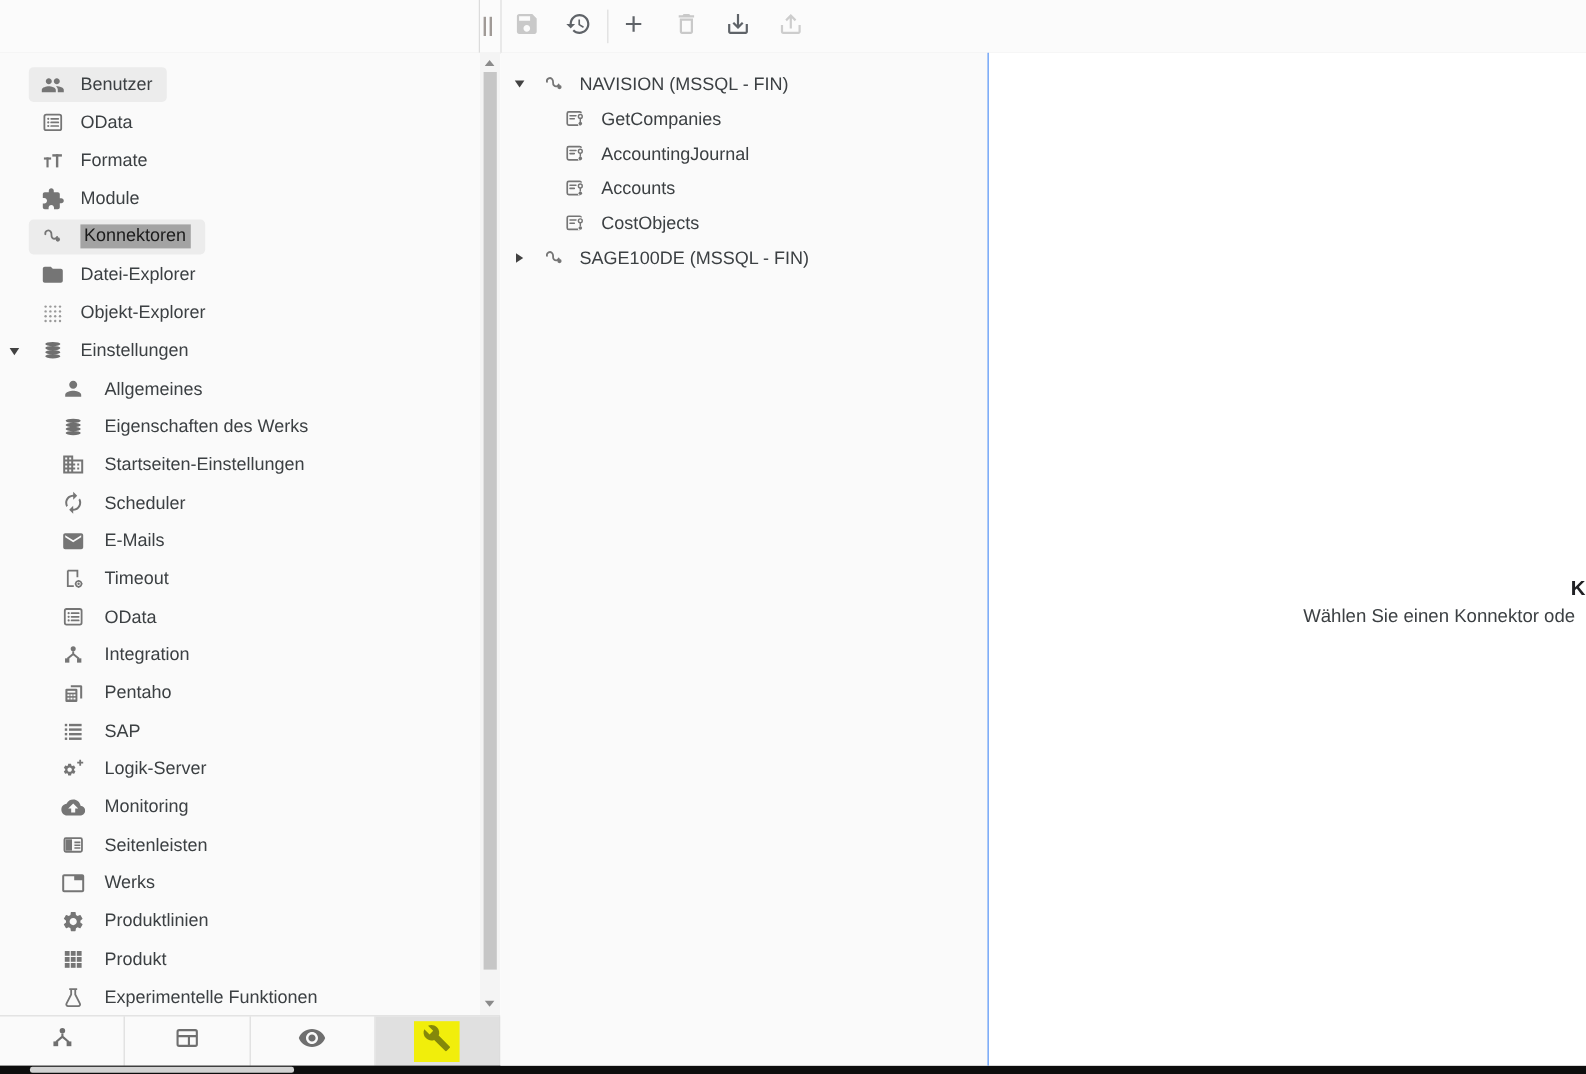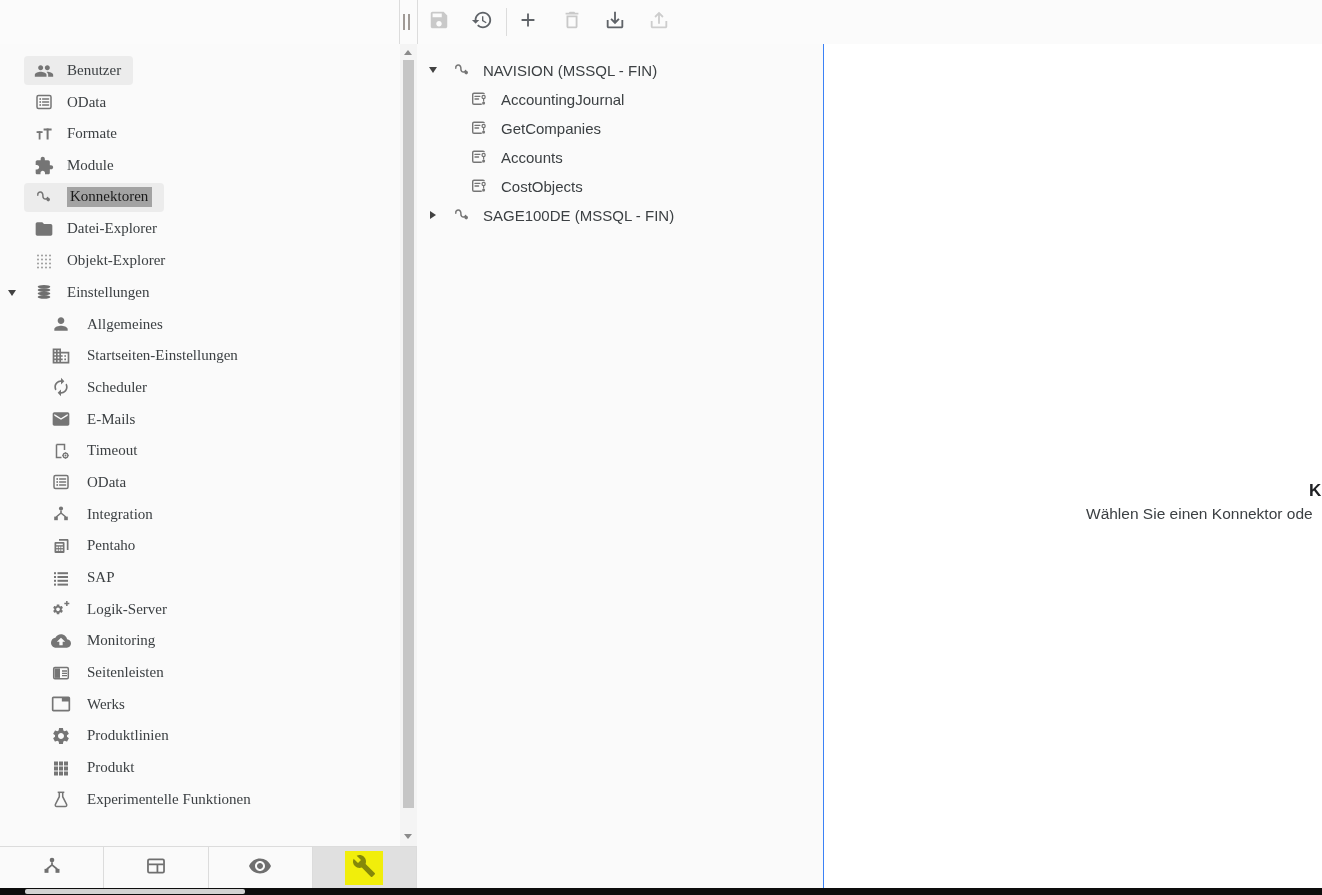--- a/index.html
+++ b/index.html
@@ -14,21 +14,21 @@
   .handle{position:absolute;left:403px;top:14px;width:10px;height:16px;display:flex;gap:3px;}
   .handle i{display:block;width:2px;height:16px;background:#a09a96;}
   .tbtn{position:absolute;top:11px;width:22px;height:22px;display:flex;align-items:center;justify-content:center;}
   .tb-div{position:absolute;left:506px;top:8px;height:28px;border-left:1px solid #dcdcdc;}
 
   
   .sidebar{position:absolute;left:0;top:44px;width:400px;height:802px;background:#fafafa;
            overflow:hidden;}
   .nav{padding-top:12px;}
   .nav-row{display:flex;align-items:center;height:29px;margin:0 0 2.7px 24px;width:max-content;
-           padding:0 12px 0 10px;border-radius:4px;position:relative;cursor:pointer;font-family:Liberation Serif, serif;}
+           padding:0 12px 0 10px;border-radius:4px;position:relative;cursor:pointer;}
   .nav-row.lvl1{margin-left:41px;}
   .nav-row.bg{background:#ececec;}
   .ic{width:20px;height:20px;flex:none;margin-right:13px;}
   .lvl1 .ic{margin-right:16px;}
   .ic svg{display:block;}
   .lbl{font-size:15px;white-space:nowrap;color:#3c4043;}
   .lbl.marker{background:#a3a3a3;padding:1px 4px 2px 3px;color:#1b1b1b;}
   .exp{position:absolute;left:-16px;top:12px;width:0;height:0;
        border-left:4.5px solid transparent;border-right:4.5px solid transparent;border-top:6px solid #424242;}
 
@@ -230,20 +230,33 @@
 
       <div class="nav-row lvl1">
         <span class="ic">
             <svg viewBox="0 0 24 24" width="20" height="20">
               <path fill="#757575" d="M12 12c2.21 0 4-1.79 4-4s-1.79-4-4-4-4 1.79-4 4 1.79 4 4 4zm0 2c-2.67 0-8 1.34-8 4v2h16v-2c0-2.66-5.33-4-8-4z"></path>
             </svg>
           </span>
         <span class="lbl">Allgemeines</span>
       </div>
 
+      <div class="nav-row lvl1">
+        <span class="ic">
+            <svg viewBox="0 0 20 20" width="20" height="20">
+              <g fill="#6f6f6f">
+                <ellipse cx="10" cy="4.7" rx="6.3" ry="1.8"></ellipse>
+                <ellipse cx="10" cy="8.1" rx="6.3" ry="1.8"></ellipse>
+                <ellipse cx="10" cy="11.5" rx="6.3" ry="1.8"></ellipse>
+                <ellipse cx="10" cy="14.9" rx="6.3" ry="1.8"></ellipse>
+              </g>
+            </svg>
+          </span>
+        <span class="lbl">Eigenschaften des Werks</span>
+      </div>
 
       <div class="nav-row lvl1">
         <span class="ic">
             <svg viewBox="0 0 24 24" width="20" height="20">
               <path fill="#757575" d="M12 7V3H2v18h20V7H12zM6 19H4v-2h2v2zm0-4H4v-2h2v2zm0-4H4V9h2v2zm0-4H4V5h2v2zm4 12H8v-2h2v2zm0-4H8v-2h2v2zm0-4H8V9h2v2zm0-4H8V5h2v2zm10 12h-8v-2h2v-2h-2v-2h2v-2h-2V9h8v10zm-2-8h-2v2h2v-2zm0 4h-2v2h2v-2z"></path>
             </svg>
           </span>
         <span class="lbl">Startseiten-Einstellungen</span>
       </div>
 
@@ -499,38 +512,38 @@
               <g stroke="#757575" stroke-width="1.3" stroke-linecap="round">
                 <path d="M5 7.4h5M5 10h3.6"></path>
               </g>
               <circle cx="13.6" cy="8" r="2.9" fill="#fafafa"></circle>
               <rect x="11.7" y="9" width="3.8" height="6.8" fill="#fafafa"></rect>
               <circle cx="13.6" cy="8" r="1.6" fill="none" stroke="#757575" stroke-width="1.2"></circle>
               <path d="M13.6 9.6v3" stroke="#757575" stroke-width="1.2"></path>
               <circle cx="13.6" cy="14" r="1.5" fill="#757575"></circle>
             </svg>
           </span>
-        <span class="tlbl">AccountingJournal</span>
+        <span class="tlbl">GetCompanies</span>
       </div>
 
       <div class="tree-row lvl1">
         <span class="ic">
             <svg viewBox="0 0 20 20" width="20" height="20">
               <rect x="2.7" y="4.2" width="11.6" height="11" rx="1.3" fill="#fafafa" stroke="#757575" stroke-width="1.4"></rect>
               <g stroke="#757575" stroke-width="1.3" stroke-linecap="round">
                 <path d="M5 7.4h5M5 10h3.6"></path>
               </g>
               <circle cx="13.6" cy="8" r="2.9" fill="#fafafa"></circle>
               <rect x="11.7" y="9" width="3.8" height="6.8" fill="#fafafa"></rect>
               <circle cx="13.6" cy="8" r="1.6" fill="none" stroke="#757575" stroke-width="1.2"></circle>
               <path d="M13.6 9.6v3" stroke="#757575" stroke-width="1.2"></path>
               <circle cx="13.6" cy="14" r="1.5" fill="#757575"></circle>
             </svg>
           </span>
-        <span class="tlbl">GetCompanies</span>
+        <span class="tlbl">AccountingJournal</span>
       </div>
 
       <div class="tree-row lvl1">
         <span class="ic">
             <svg viewBox="0 0 20 20" width="20" height="20">
               <rect x="2.7" y="4.2" width="11.6" height="11" rx="1.3" fill="#fafafa" stroke="#757575" stroke-width="1.4"></rect>
               <g stroke="#757575" stroke-width="1.3" stroke-linecap="round">
                 <path d="M5 7.4h5M5 10h3.6"></path>
               </g>
               <circle cx="13.6" cy="8" r="2.9" fill="#fafafa"></circle>

